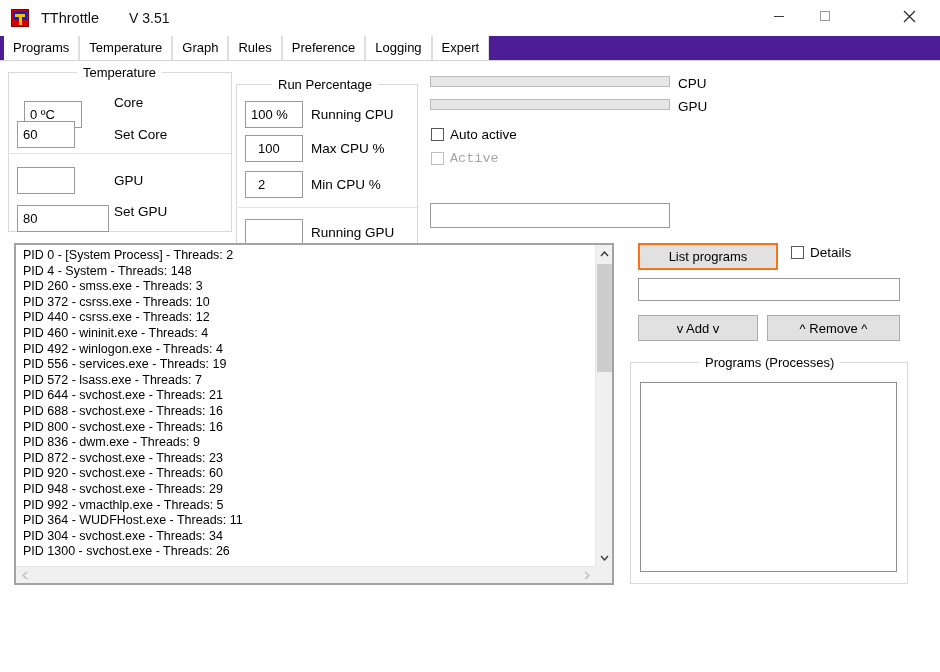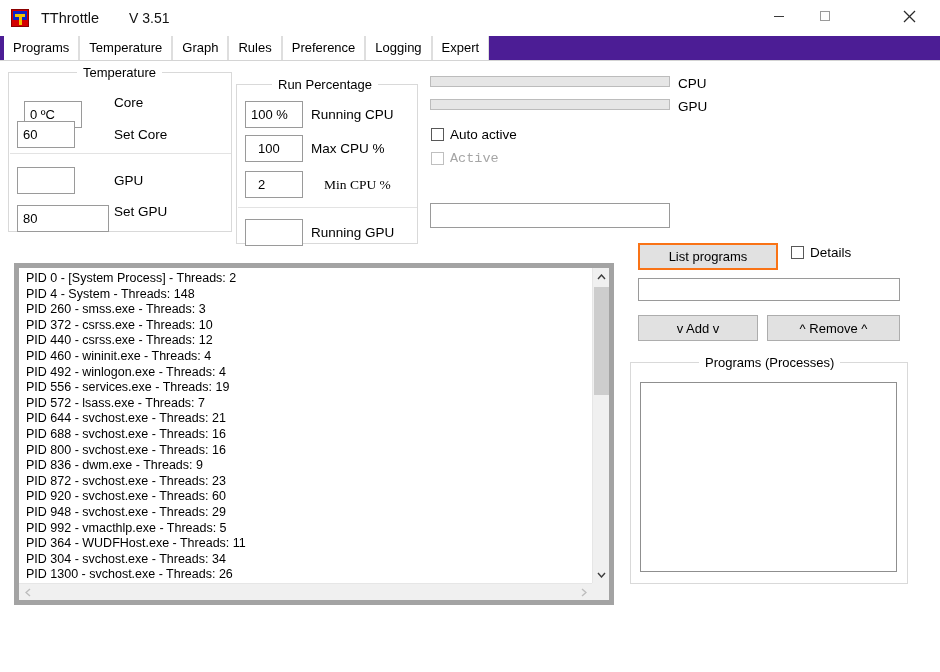--- a/index.html
+++ b/index.html
@@ -193,25 +193,24 @@
     border: 2px solid #f97316;
   }
 
   
   #process-list-frame {
     position: absolute;
     left: 14px;
     top: 243px;
     width: 600px;
     height: 342px;
-    border: 5px solid #a3a3a3;
+    border: 2px solid #a3a3a3;
     background: #ffffff;
     box-sizing: border-box;
     overflow: hidden;
-    margin-top: 20px;
   }
   #process-lines {
     position: absolute;
     left: 0; top: 3px;
     right: 18px;
     bottom: 18px;
     overflow: hidden;
   }
   .pline {
     font-size: 12.5px;
@@ -342,21 +341,21 @@
 <div class="groupbox" style="left:236px; top:72px; width:182px; height:160px;margin-top:12px;">
   <div class="gb-title" style="left:35px;">Run Percentage</div>
 
   <div class="tb" style="left:8px; top:16px; width:58px; height:27px;">100 %</div>
   <div class="lbl" style="left:74px; top:22px;">Running CPU</div>
 
   <div class="tb indent" style="left:8px; top:50px; width:58px; height:27px;">100</div>
   <div class="lbl" style="left:74px; top:56px;">Max CPU %</div>
 
   <div class="tb indent" style="left:8px; top:86px; width:58px; height:27px;">2</div>
-  <div class="lbl" style="left:87px; top:92px;font-family:Liberation Serif, serif;">Min CPU %</div>
+  <div class="lbl" style="left:74px; top:92px;">Min CPU %</div>
 
   <div class="divider" style="left:1px; top:122px; width:179px;"></div>
 
   <div class="tb" style="left:8px; top:134px; width:58px; height:27px;"></div>
   <div class="lbl" style="left:74px; top:140px;">Running GPU</div>
 </div>
 
 <div class="pbar" style="left:430px; top:76px; width:240px; height:11px;"></div>
 <div class="lbl" style="left:678px; top:76px;">CPU</div>
 

